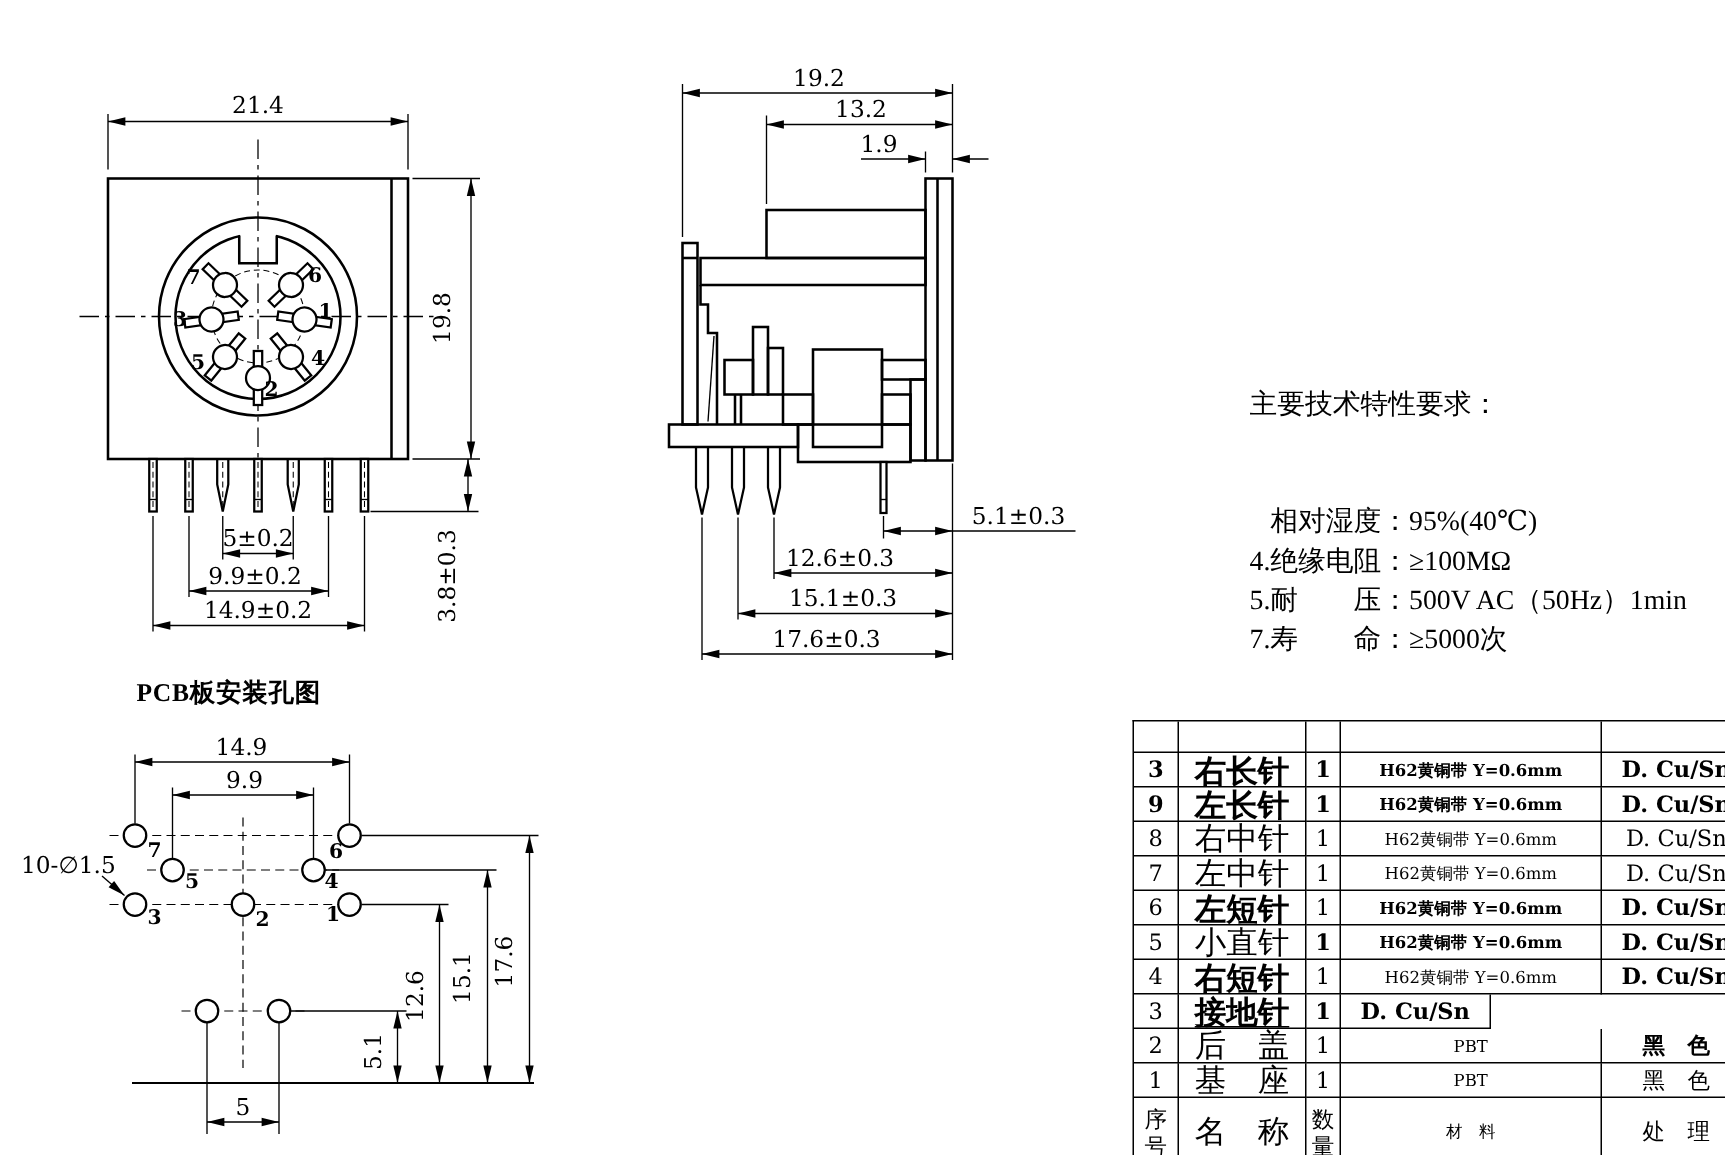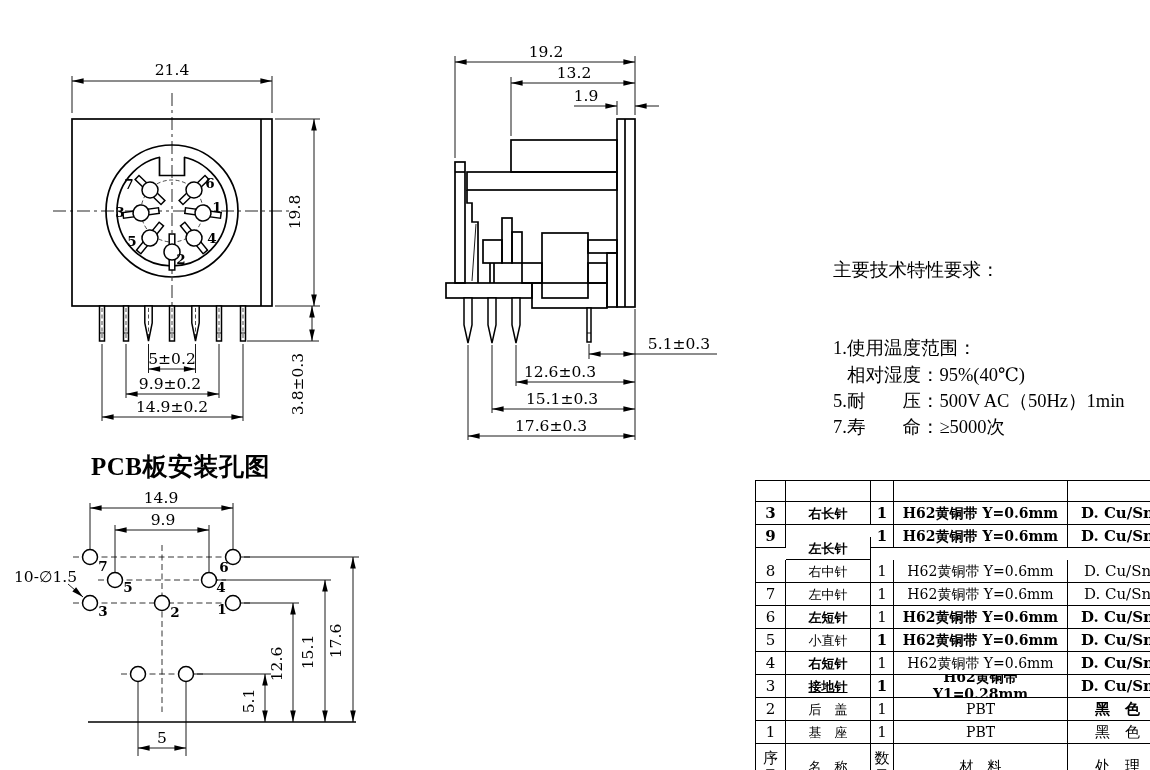--- a/index.html
+++ b/index.html
@@ -13,30 +13,30 @@
   .dim  {fill:none;stroke:#000;stroke-width:0.9;}
   .cl   {fill:none;stroke:#000;stroke-width:0.85;stroke-dasharray:13 4 3 4;}
   .dash {fill:none;stroke:#000;stroke-width:0.8;stroke-dasharray:6 3.5;}
   .dash2{fill:none;stroke:#000;stroke-width:0.7;stroke-dasharray:4 2.5;}
   .dimtext{font-family:"DejaVu Serif","Liberation Serif",serif;font-size:15.5px;fill:#000;}
   .numtext{font-family:"DejaVu Serif","Liberation Serif",serif;font-size:13.5px;font-weight:bold;fill:#000;}
   
   .tech{position:absolute;left:833px;top:204px;font-size:18.5px;line-height:26.3px;
         white-space:pre;font-family:"Liberation Serif","DejaVu Serif",serif;}
   
-  .pcb-title{position:absolute;left:91px;top:450px;font-size:25px;font-weight:bold;
+  .pcb-title{position:absolute;left:91px;top:450px;font-size:17px;font-weight:bold;
         font-family:"Liberation Serif","DejaVu Serif",serif;letter-spacing:0.5px;}
   
   .ptable{position:absolute;left:755px;top:480px;width:412px;
           border-left:1.8px solid #000;border-top:1.8px solid #000;}
   .prow{display:flex;}
   .pcell{border-right:1.8px solid #000;border-bottom:1.8px solid #000;box-sizing:border-box;
          display:flex;align-items:center;justify-content:center;text-align:center;overflow:hidden;
          font-family:"DejaVu Serif","Liberation Serif",serif;font-size:15px;line-height:17px;}
-  .c0{width:30px}.c1{width:85px;font-size:13px}.c2{width:23px}.c3{width:174px;font-size:14px}.c4{width:100px}
+  .c0{width:30px}.c1{width:85px;font-size:21px}.c2{width:23px}.c3{width:174px;font-size:11px}.c4{width:100px}
   .stack div{line-height:18px;}
 </style>
 </head>
 <body>
 
 <div id="stage">
 
 <svg width="1150" height="770" viewBox="0 0 1150 770">
   <defs>
     <marker id="arr" markerUnits="userSpaceOnUse" markerWidth="13" markerHeight="8" refX="12.2" refY="4" orient="auto-start-reverse">
@@ -248,41 +248,41 @@
         <line class="thin" x1="186" y1="682" x2="186" y2="756"></line>
     <line class="dim" x1="138" y1="748" x2="186" y2="748" marker-start="url(#arr)" marker-end="url(#arr)"></line>
     <text class="dimtext" x="162" y="743" text-anchor="middle">5</text>
   </g>
 </svg>
 
 <div class="pcb-title">PCB板安装孔图</div>
 
 <div class="tech">
   <div>主要技术特性要求：</div>
-  <div><div>1.使用温度范围：</div><div>   相对湿度：95%(40℃)</div><div>5.耐　　压：500V AC（50Hz）1min</div><div>7.寿　　命：≥5000次</div></div>
+  <div><div>   相对湿度：95%(40℃)</div><div>4.绝缘电阻：≥100MΩ</div><div>5.耐　　压：500V AC（50Hz）1min</div><div>7.寿　　命：≥5000次</div></div>
 </div>
 
 <div class="ptable">
       <div class="prow">
         <div class="pcell c0" style="height: 21px;"></div>
         <div class="pcell c1" style="height: 21px;"></div>
         <div class="pcell c2" style="height: 21px;"></div>
         <div class="pcell c3" style="height: 21px;"></div>
         <div class="pcell c4" style="height: 21px;"></div>
       </div>
       <div class="prow">
         <div class="pcell c0" style="height: 23px; font-weight: bold;">3</div>
         <div class="pcell c1" style="height: 23px; font-weight: bold;">右长针</div>
         <div class="pcell c2" style="height: 23px; font-weight: bold;">1</div>
         <div class="pcell c3" style="height: 23px; font-weight: bold;">H62黄铜带 Y=0.6mm</div>
         <div class="pcell c4" style="height: 23px; font-weight: bold;">D. Cu/Sn</div>
       </div>
       <div class="prow">
         <div class="pcell c0" style="height: 23px; font-weight: bold;">9</div>
-        <div class="pcell c1" style="height: 23px; font-weight: bold; margin-top: 12px;">左长针</div>
+        <div class="pcell c1" style="height: 23px; font-weight: bold;">左长针</div>
         <div class="pcell c2" style="height: 23px; font-weight: bold;">1</div>
         <div class="pcell c3" style="height: 23px; font-weight: bold;">H62黄铜带 Y=0.6mm</div>
         <div class="pcell c4" style="height: 23px; font-weight: bold;">D. Cu/Sn</div>
       </div>
       <div class="prow">
         <div class="pcell c0" style="height: 23px;">8</div>
         <div class="pcell c1" style="height: 23px;">右中针</div>
         <div class="pcell c2" style="height: 23px;">1</div>
         <div class="pcell c3" style="height: 23px;">H62黄铜带 Y=0.6mm</div>
         <div class="pcell c4" style="height: 23px;">D. Cu/Sn</div>
@@ -312,21 +312,20 @@
         <div class="pcell c0" style="height: 23px;">4</div>
         <div class="pcell c1" style="height: 23px; font-weight: bold;">右短针</div>
         <div class="pcell c2" style="height: 23px;">1</div>
         <div class="pcell c3" style="height: 23px;">H62黄铜带 Y=0.6mm</div>
         <div class="pcell c4" style="height: 23px; font-weight: bold;">D. Cu/Sn</div>
       </div>
       <div class="prow">
         <div class="pcell c0" style="height: 23px;">3</div>
         <div class="pcell c1" style="height: 23px; font-weight: bold; text-decoration: underline;">接地针</div>
         <div class="pcell c2" style="height: 23px; font-weight: bold;">1</div>
-        <div class="pcell c3" style="height: 23px; font-weight: bold;">H62黄铜带 Y1=0.28mm</div>
         <div class="pcell c4" style="height: 23px; font-weight: bold;">D. Cu/Sn</div>
       </div>
       <div class="prow">
         <div class="pcell c0" style="height: 23px;">2</div>
         <div class="pcell c1" style="height: 23px;">后　盖</div>
         <div class="pcell c2" style="height: 23px;">1</div>
         <div class="pcell c3" style="height: 23px;">PBT</div>
         <div class="pcell c4" style="height: 23px; font-weight: bold;">黑　色</div>
       </div>
       <div class="prow">

